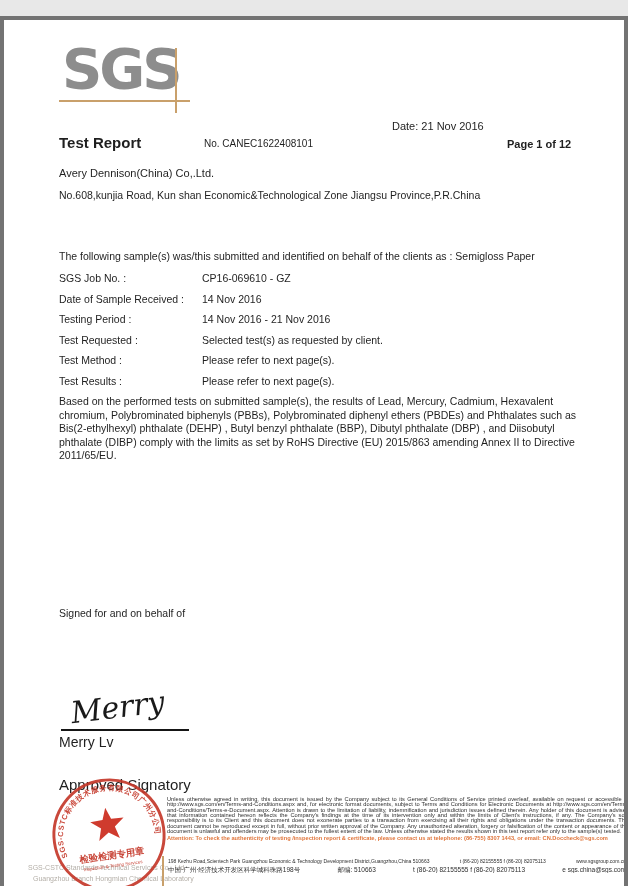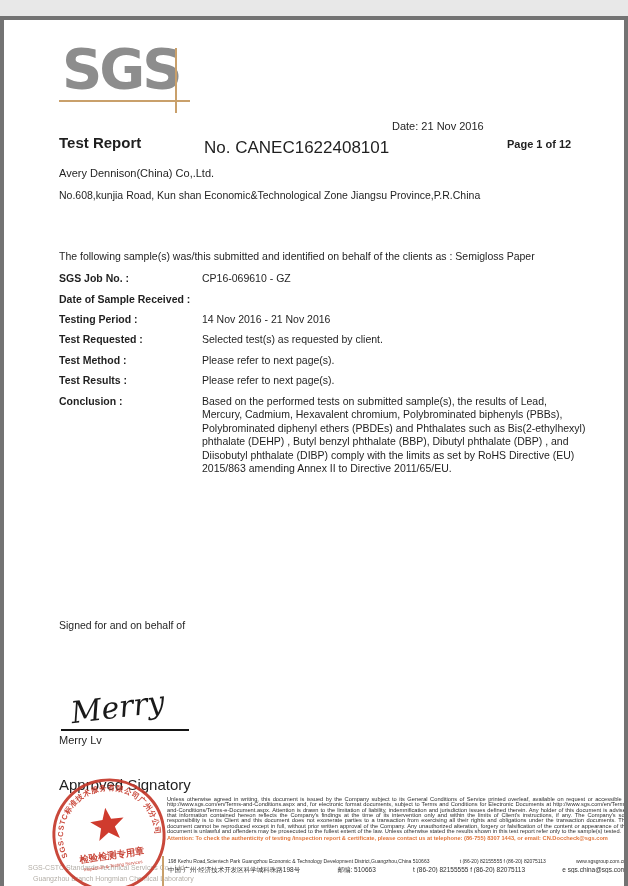--- a/index.html
+++ b/index.html
@@ -10,38 +10,38 @@
   }
   
   .logo {
     position:absolute; left:58px; top:16px; font-family:"DejaVu Sans", sans-serif;
     font-weight:bold; font-size:56px; letter-spacing:-3px; color:#8d8d8d;
   }
   .logo-hline { position:absolute; left:55px; top:80px; width:131px; height:2px; background:#c9a06b; }
   .logo-vline { position:absolute; left:171px; top:28px; width:2px; height:65px; background:#c9a06b; }
   
   .doc-title  { position:absolute; left:55px;  top:114px; font-size:15px; font-weight:bold; }
-  .report-no  { position:absolute; left:200px; top:118px; font-size:17px; }
+  .report-no  { position:absolute; left:200px; top:118px; font-size:10px; }
   .report-date{ position:absolute; left:388px; top:100px; font-size:11px; }
   .page-no    { position:absolute; left:503px; top:118px; font-size:11px;font-weight:bold; }
   
   .client-name    { position:absolute; left:55px; top:147px; font-size:11px; }
   .client-address { position:absolute; left:55px; top:169px; font-size:10.5px; }
   .sample-line    { position:absolute; left:55px; top:230px; font-size:10.5px; }
   
   .fields { position:absolute; left:55px; top:252px; width:527px; font-size:10.5px; }
   .field-row  { display:flex; margin-bottom:7px; }
-  .field-label{ width:143px; flex:none; line-height:13px;font-weight:bold; }
+  .field-label{ width:143px; flex:none; line-height:13px; }
   .field-value{ flex:1; line-height:13.5px; }
   
-  .sig-line1 { position:absolute; left:55px; top:599px; font-size:10.5px; }
+  .sig-line1 { position:absolute; left:55px; top:587px; font-size:10.5px; }
   .sig-line2 { position:absolute; left:55px; top:611px; font-size:10.5px; }
   .signature-svg { position:absolute; left:56px; top:656px; }
   .sig-underline { position:absolute; left:57px; top:709px; width:128px; height:2px; background:#151515; }
-  .sig-name  { position:absolute; left:55px; top:714px; font-size:11px; }
+  .sig-name  { position:absolute; left:55px; top:714px; font-size:14px; }
   .sig-title { position:absolute; left:55px; top:756px; font-size:15px; }
   
   .stamp { position:absolute; left:46px; top:756px; width:118px; height:118px;
            transform:rotate(-8deg); opacity:0.92; z-index:2; }
   .lab-watermark { position:absolute; left:24px; top:842px; z-index:1;
                    color:#b4afa8; font-size:7px; line-height:11px; white-space:nowrap; }
   .lab-watermark .l2 { padding-left:5px; }
   .legal { position:absolute; left:163px; top:776px; width:462px; height:60px; z-index:3; }
   .legal-inner { width:924px; transform:scale(0.5); transform-origin:0 0;
                  font-size:11.4px; line-height:10.8px; text-align:justify; color:#2e2e2e; }
@@ -74,39 +74,39 @@
 
   <div class="sample-line">The following sample(s) was/this submitted and identified on behalf of the clients as : Semigloss Paper</div>
 
   <div class="fields">
     <div class="field-row">
       <div class="field-label">SGS Job No. :</div>
       <div class="field-value">CP16-069610 - GZ</div>
     </div>
     <div class="field-row">
       <div class="field-label">Date of Sample Received :</div>
+      <div class="field-value">14 Nov 2016</div>
     </div>
     <div class="field-row">
       <div class="field-label">Testing Period :</div>
       <div class="field-value">14 Nov 2016 - 21 Nov 2016</div>
     </div>
     <div class="field-row">
       <div class="field-label">Test Requested :</div>
       <div class="field-value">Selected test(s) as requested by client.</div>
     </div>
     <div class="field-row">
       <div class="field-label">Test Method :</div>
       <div class="field-value">Please refer to next page(s).</div>
     </div>
     <div class="field-row">
       <div class="field-label">Test Results :</div>
       <div class="field-value">Please refer to next page(s).</div>
     </div>
     <div class="field-row">
-      <div class="field-label">Conclusion :</div>
       <div class="field-value">Based on the performed tests on submitted sample(s), the results of Lead, Mercury, Cadmium, Hexavalent chromium, Polybrominated biphenyls (PBBs), Polybrominated diphenyl ethers (PBDEs) and Phthalates such as Bis(2-ethylhexyl) phthalate (DEHP) , Butyl benzyl phthalate (BBP), Dibutyl phthalate (DBP) , and Diisobutyl phthalate (DIBP) comply with the limits as set by RoHS Directive (EU) 2015/863 amending Annex II to Directive 2011/65/EU.</div>
     </div>
   </div>
 
   <div class="sig-line1">Signed for and on behalf of</div>
   <svg class="signature-svg" width="140" height="52" viewBox="0 0 140 52">
     <text x="10" y="40" font-family="DejaVu Serif, serif" font-style="italic" font-size="30" fill="#191919" transform="rotate(-7 70 26)">Merry</text>
   </svg>
   <div class="sig-underline"></div>
   <div class="sig-name">Merry Lv</div>

